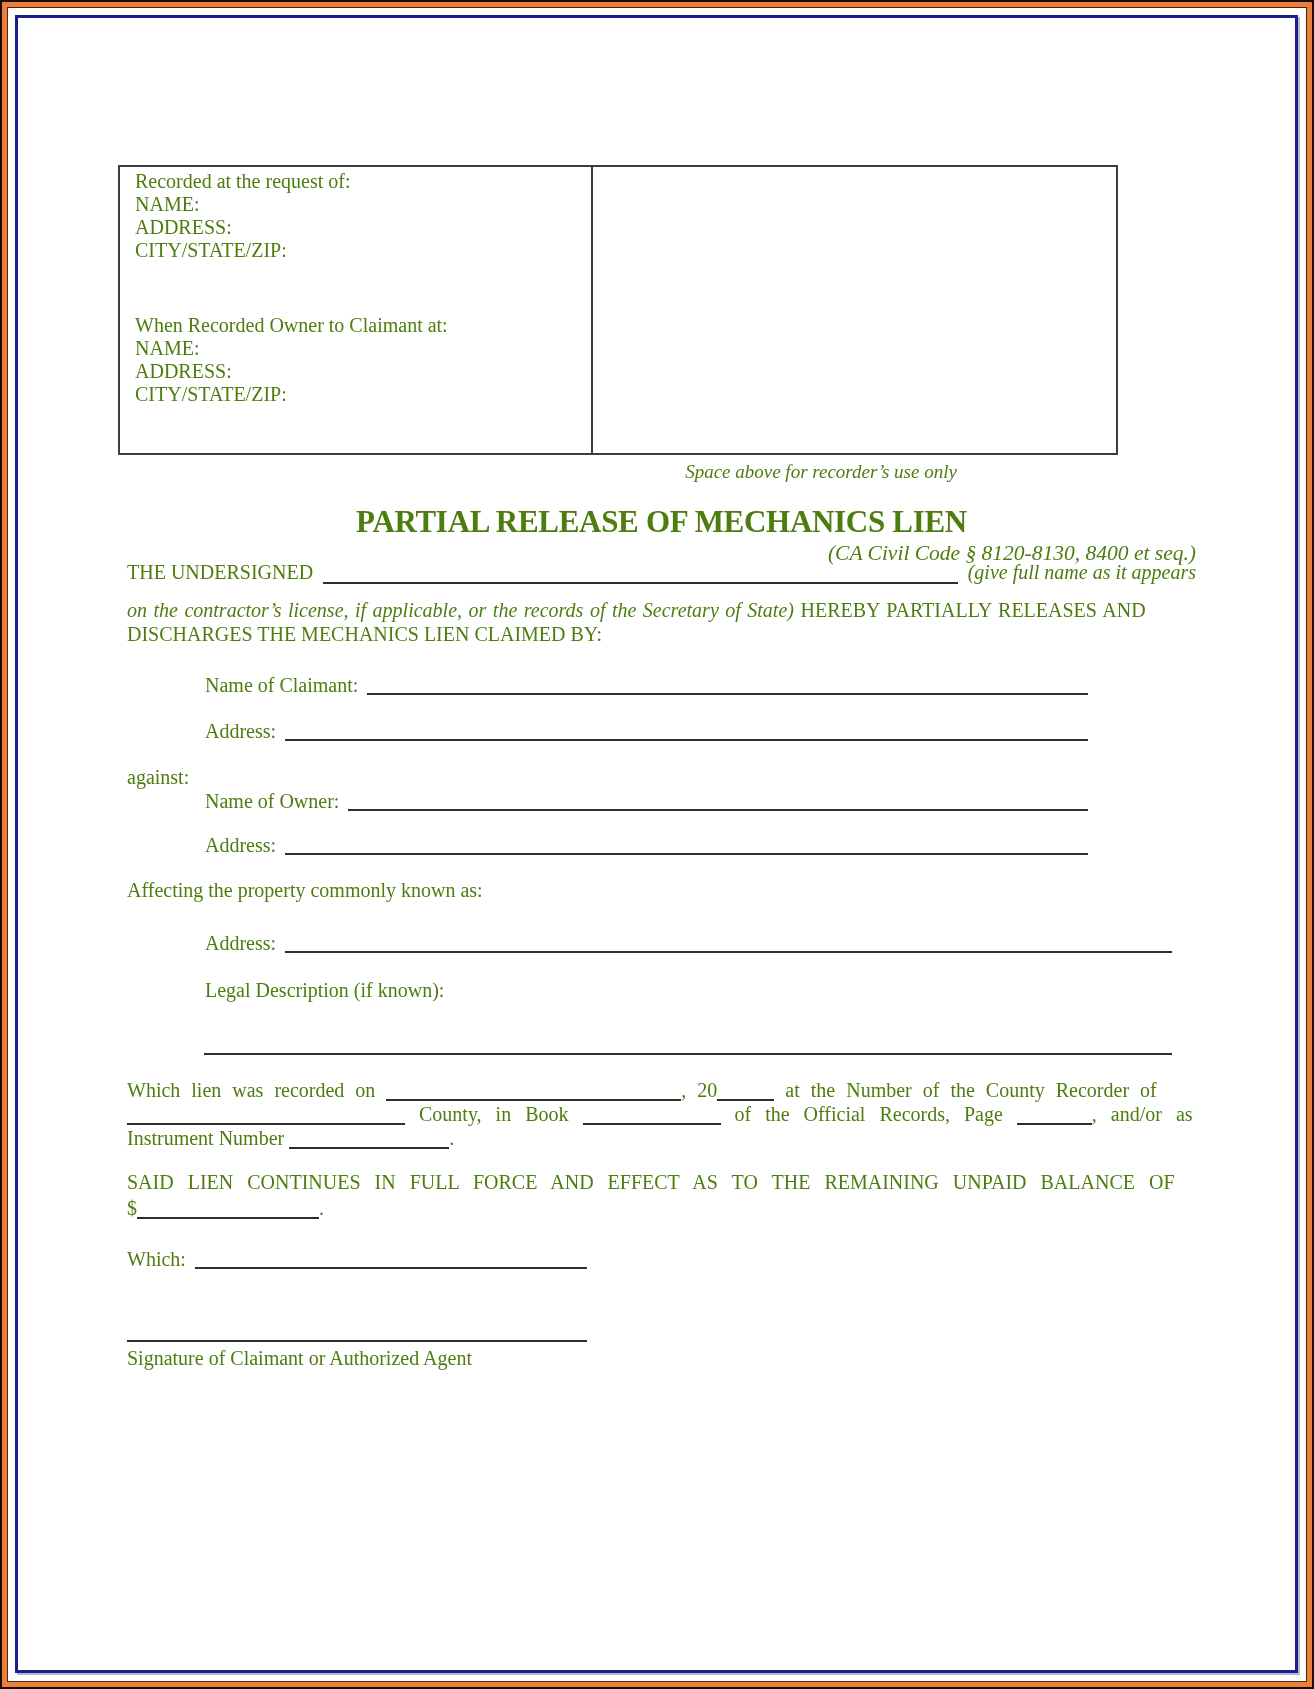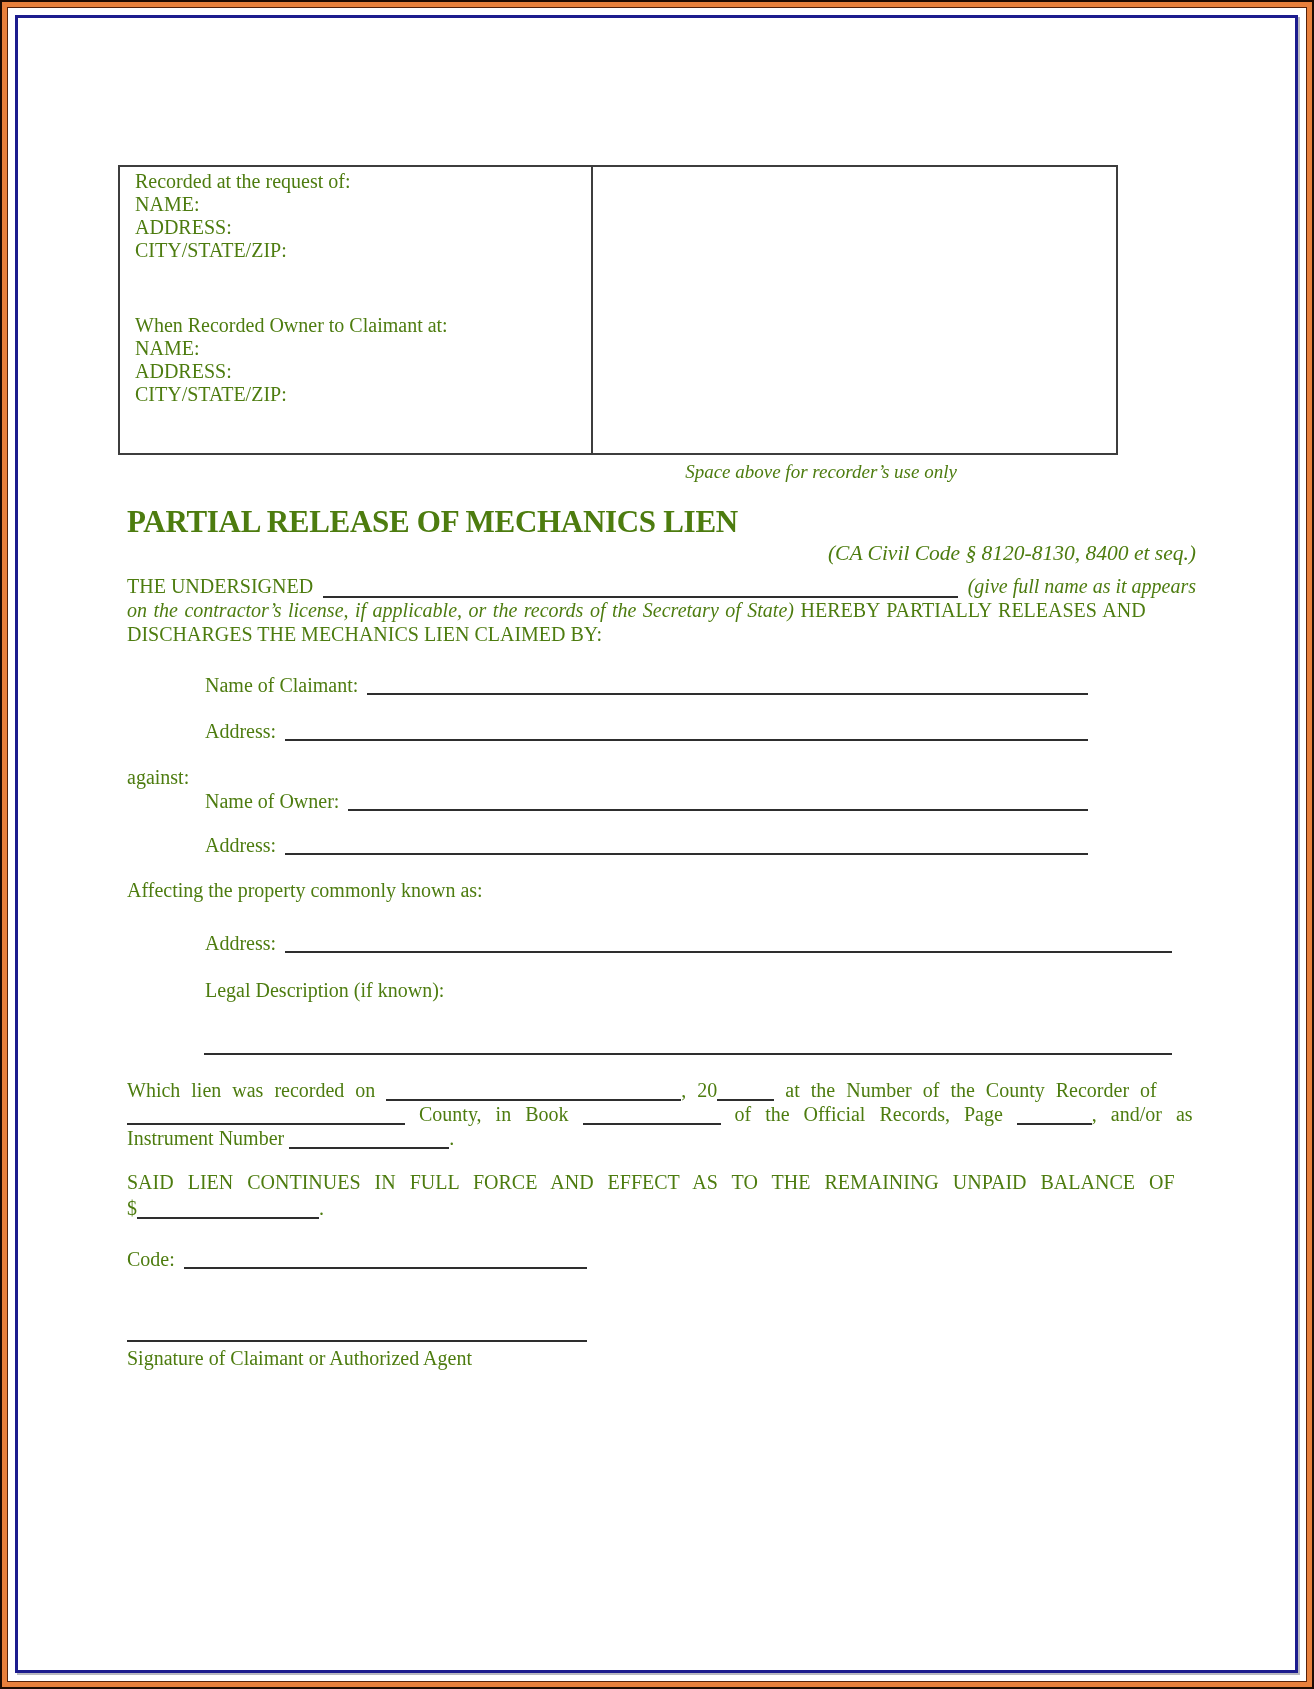--- a/index.html
+++ b/index.html
@@ -25,31 +25,31 @@
     padding:3px 10px 0 15px; font-size:20px; line-height:23px;
   }
   .cell-right { flex:1; }
   .cell-gap { height:52px; }
   
   .caption {
     position:absolute; left:591px; top:461px; width:460px; text-align:center;
     font-style:italic; font-size:19px; line-height:22px;
   }
   .title {
-    position:absolute; left:127px; top:506px; width:1069px; margin:0; 
+    position:absolute; left:127px; top:506px; width:1069px; margin:0; text-align:center;
     font-size:31px; line-height:32px; font-weight:bold; letter-spacing:-0.3px;
   }
   .subtitle {
     position:absolute; left:127px; top:541px; width:1069px; text-align:right;
     font-style:italic; font-size:21.5px; line-height:24px;
   }
   
   .line { position:absolute; left:127px; width:1069px; font-size:20px; line-height:24px; white-space:nowrap; }
   .it { font-style:italic; }
-  .l-und1 { top:574px; display:flex; align-items:flex-end; }
+  .l-und1 { top:560px; display:flex; align-items:flex-end; }
   .l-und1 .fill { margin:0 10px; }
   .l-und2 { top:598px; word-spacing:1.5px; }
   .l-und3 { top:622px; }
   .l-rec1 { top:1078px; word-spacing:6px; }
   .l-rec2 { top:1102px; word-spacing:9px; }
   .l-rec3 { top:1126px; }
   .l-bal1 { top:1170px; word-spacing:9px; }
   .l-bal2 { top:1196px; }
   
   .frow { position:absolute; display:flex; font-size:20px; line-height:24px; white-space:nowrap; }
@@ -155,18 +155,18 @@
     <span>Instrument Number</span>
     <span class="bl" style="width:160px"></span><span>.</span>
   </div>
 
   <div class="line l-bal1">SAID LIEN CONTINUES IN FULL FORCE AND EFFECT AS TO THE REMAINING UNPAID BALANCE OF</div>
   <div class="line l-bal2">
     <span>$</span><span class="bl" style="width:182px"></span><span>.</span>
   </div>
 
   <div class="frow r-dated">
-    <span>Code:</span>
+    <span>Which:</span>
     <span class="fill"></span>
   </div>
   <div class="sig-rule"></div>
   <div class="t-plain t-sig">Signature of Claimant or Authorized Agent</div>
 </div>
 
 </body></html>

